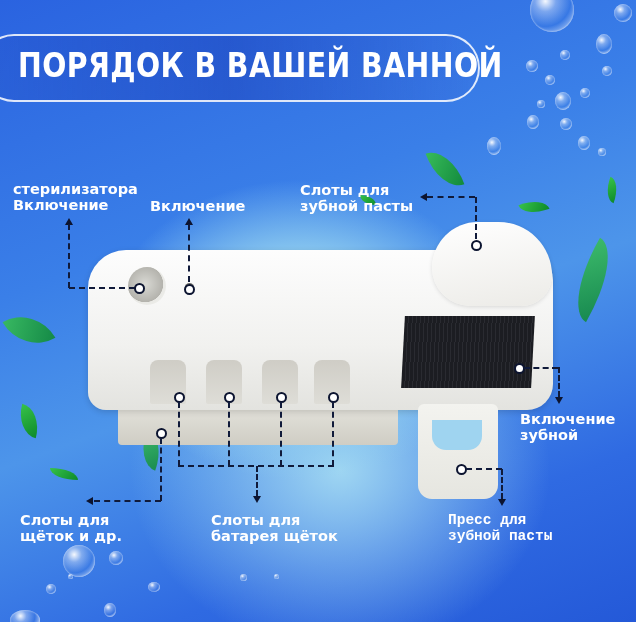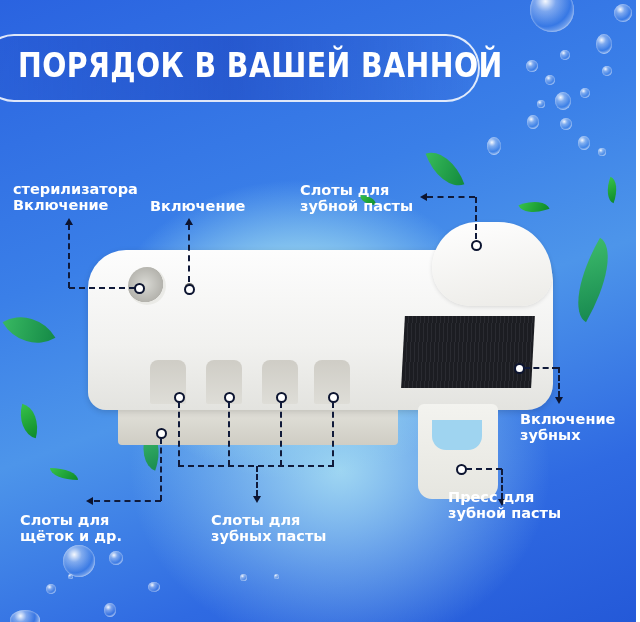--- a/index.html
+++ b/index.html
@@ -167,51 +167,51 @@
   <div class="dash-h" style="left:427px;top:196px;width:48px;"></div>
   <div class="dash-v" style="left:475px;top:197px;height:42px;"></div>
   <div class="dot" style="left:471px;top:240px;"></div>
 
   <div class="dot" style="left:514px;top:363px;"></div>
   <div class="dash-h" style="left:524px;top:367px;width:34px;"></div>
   <div class="dash-v" style="left:558px;top:367px;height:30px;"></div>
   <div class="arrow-down" style="left:555px;top:397px;"></div>
   <div class="abs label" style="left:520px;top:411px;">
     <div>Включение</div>
-    <div>зубных</div>
+    <div>зубной</div>
   </div>
 
   <div class="dot" style="left:174px;top:392px;"></div>
   <div class="dot" style="left:224px;top:392px;"></div>
   <div class="dot" style="left:276px;top:392px;"></div>
   <div class="dot" style="left:328px;top:392px;"></div>
   <div class="dash-v" style="left:178px;top:402px;height:64px;"></div>
   <div class="dash-v" style="left:228px;top:402px;height:64px;"></div>
   <div class="dash-v" style="left:280px;top:402px;height:64px;"></div>
   <div class="dash-v" style="left:332px;top:402px;height:64px;"></div>
   <div class="dash-h" style="left:178px;top:465px;width:156px;"></div>
   <div class="dash-v" style="left:256px;top:466px;height:30px;"></div>
   <div class="arrow-down" style="left:253px;top:496px;"></div>
   <div class="abs label" style="left:211px;top:512px;">
     <div>Слоты для</div>
-    <div>зубных пасты</div>
+    <div>батарея щёток</div>
   </div>
 
   <div class="dot" style="left:156px;top:428px;"></div>
   <div class="dash-v" style="left:160px;top:438px;height:63px;"></div>
   <div class="dash-h" style="left:94px;top:500px;width:67px;"></div>
   <div class="arrow-left" style="left:86px;top:497px;"></div>
   <div class="abs label" style="left:20px;top:512px;">
     <div>Слоты для</div>
     <div>щёток и др.</div>
   </div>
 
   <div class="dot" style="left:456px;top:464px;"></div>
   <div class="dash-h" style="left:466px;top:468px;width:36px;"></div>
   <div class="dash-v" style="left:501px;top:469px;height:30px;"></div>
   <div class="arrow-down" style="left:498px;top:499px;"></div>
-  <div class="abs label" style="left:448px;top:489px;">
+  <div class="abs label" style="left:448px;top:512px;font-family:Liberation Mono, monospace;">
     <div>Пресс для</div>
     <div>зубной пасты</div>
   </div>
 
 </div>
 <div class="edge-strip"></div>
 
 </body></html>

